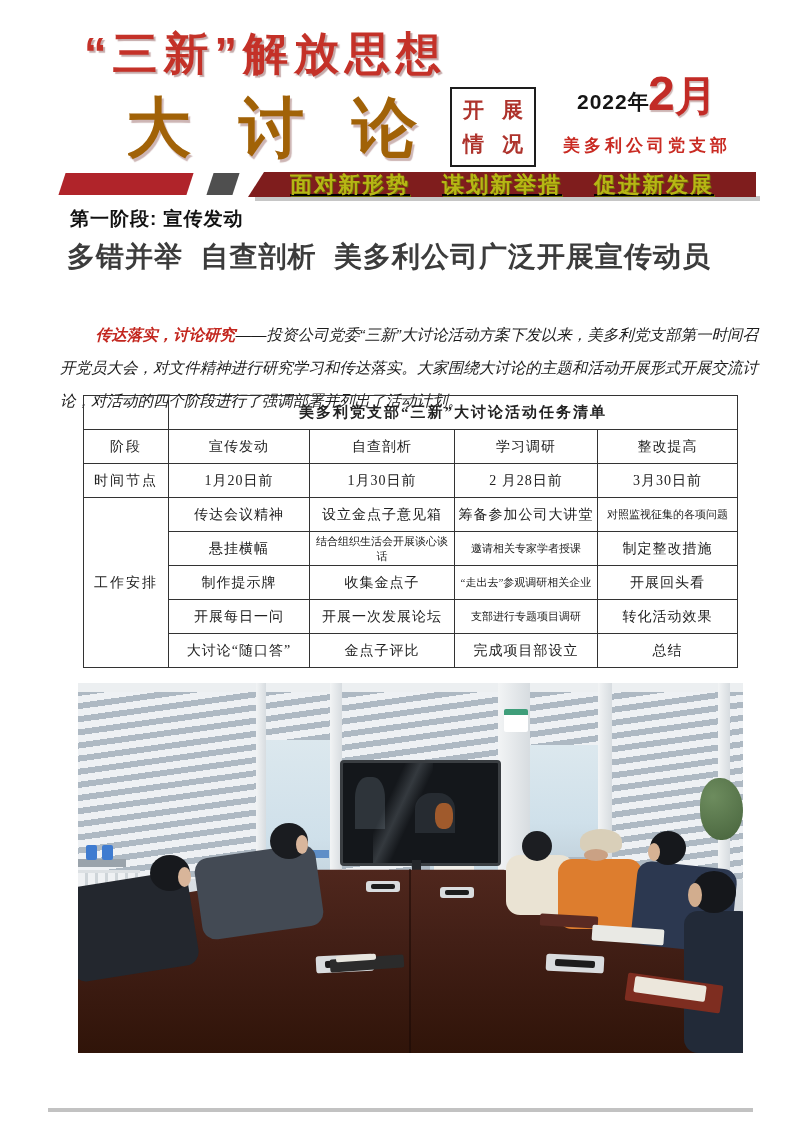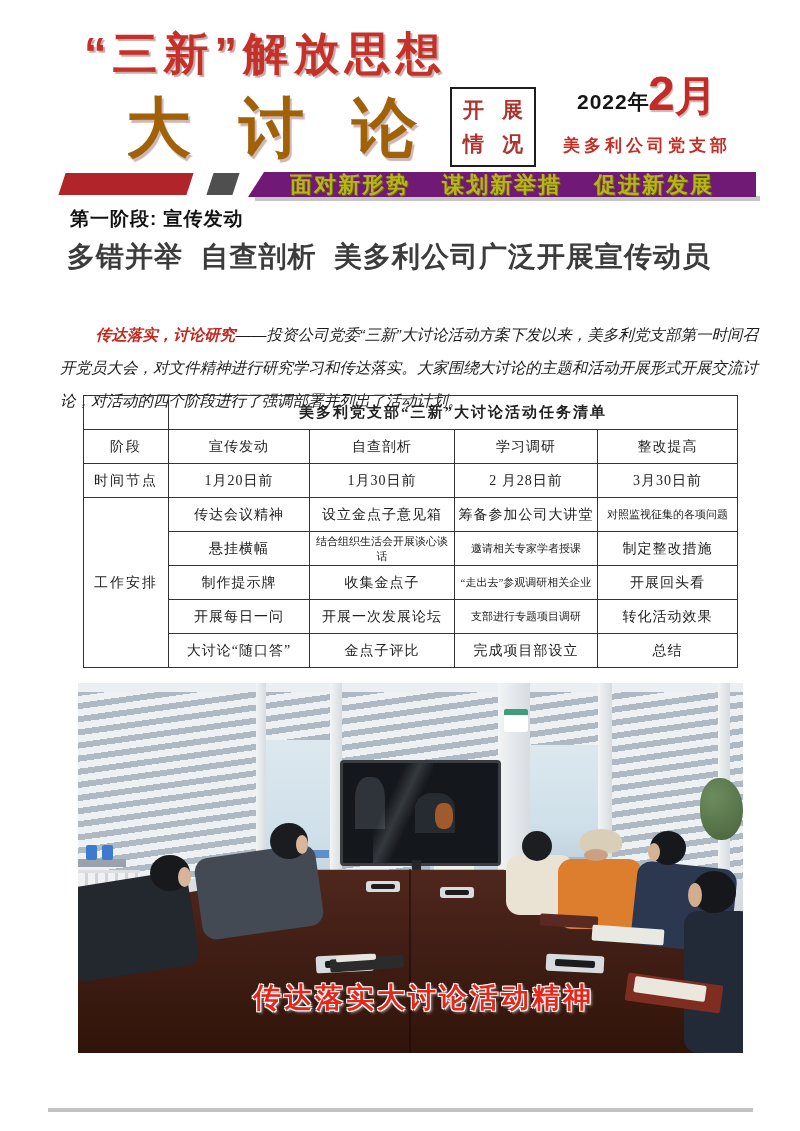--- a/index.html
+++ b/index.html
@@ -29,23 +29,23 @@
     font-size:21px;font-weight:bold;color:#ae332c;
   }
   .date-year{position:absolute;left:577px;top:88px;font-size:21px;font-weight:bold;color:#151515;letter-spacing:1px;}
   .date-month{position:absolute;left:648px;top:66px;font-size:48px;font-weight:900;color:#c22b26;text-shadow:1px 2px 1px rgba(90,10,8,0.3);}
   .date-month .unit{font-size:42px;}
   .org-line{position:absolute;left:563px;top:134px;font-size:17px;font-weight:900;color:#c92a22;letter-spacing:4px;white-space:nowrap;}
   
   .banner-red{position:absolute;left:62px;top:173px;width:128px;height:22px;background:#b0242a;transform:skewX(-18deg);}
   .banner-dark{position:absolute;left:210px;top:173px;width:26px;height:22px;background:#4f4f4f;transform:skewX(-18deg);}
   .banner-gray{
-    position:absolute;left:248px;top:172px;width:508px;height:25px;background:#701a75;
+    position:absolute;left:248px;top:172px;width:508px;height:25px;background:#7f1d1d;
     clip-path:polygon(16px 0,100% 0,100% 100%,0 100%);
-    display:flex;align-items:center;justify-content:center;gap:32px;
+    display:flex;align-items:center;justify-content:center;gap:32px;text-decoration:underline;
   }
   .banner-gray .slg{
     font-size:22px;font-weight:900;color:#b7b614;letter-spacing:2px;
     text-shadow:1px 1px 0 #6f6e07;white-space:nowrap;
   }
   .banner-shadow{position:absolute;left:255px;top:196px;width:505px;height:5px;background:#c6c6c6;}
   
   .stage-label{position:absolute;left:70px;top:206px;font-size:19px;font-weight:900;color:#111;letter-spacing:1px;}
   .headline{position:absolute;left:67px;top:238px;font-size:28px;font-weight:900;color:#3c3c3c;letter-spacing:1px;white-space:pre;}
   .lead-par{
@@ -294,16 +294,15 @@
   <div class="person">
     <div class="body" style="left:606px;top:228px;width:70px;height:142px;background:#222a38;"></div>
     <div class="head" style="left:614px;top:188px;width:44px;height:42px;background:#15171b;"></div>
     <div class="face" style="left:610px;top:200px;width:14px;height:24px;background:#d2ad8e;"></div>
   </div>
   <div class="book" style="left:462px;top:232px;width:58px;height:12px;background:#5a2a22;transform:rotate(3deg);"></div>
   <div class="book" style="left:514px;top:244px;width:72px;height:16px;background:#e9e9e4;transform:rotate(4deg);"></div>
   <div class="book" style="left:548px;top:296px;width:96px;height:28px;background:#7e2d20;transform:rotate(8deg);"></div>
   <div class="book" style="left:556px;top:298px;width:72px;height:16px;background:#ece7dc;transform:rotate(8deg);"></div>
 
-  <div class="caption">传达落实大讨论活动精神</div>
 </div>
 
 <div class="bottom-bar"></div>
 
 </body></html>

